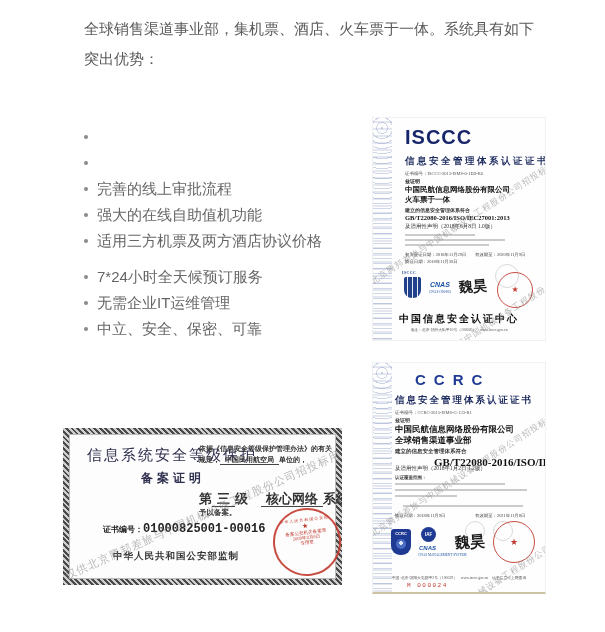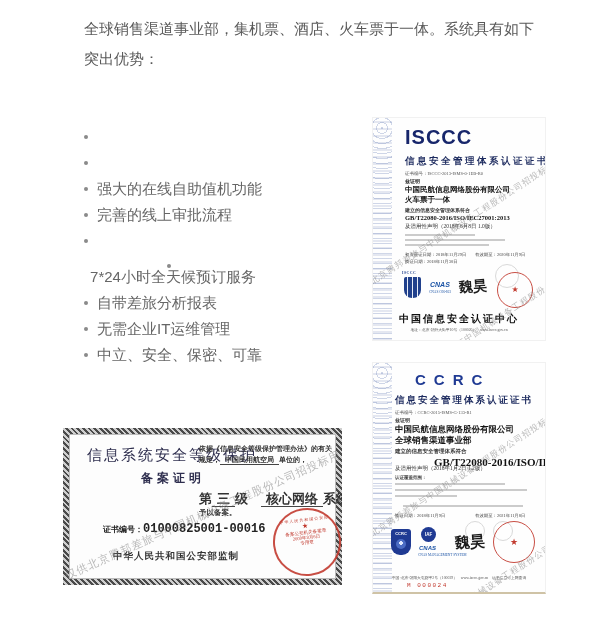--- a/index.html
+++ b/index.html
@@ -5,21 +5,21 @@
   html,body{margin:0;padding:0;background:#fff;}
   .page{position:relative;width:605px;height:632px;background:#fff;overflow:hidden;
         font-family:"Liberation Sans",sans-serif;}
 
   
   .intro{position:absolute;left:84px;top:14px;width:460px;margin:0;
          font-size:15px;line-height:30px;color:#595959;}
   .advantages{position:absolute;left:84px;top:124px;margin:0;padding:0;list-style:none;
               color:#666;font-size:15px;}
   .advantages li{display:flex;align-items:center;height:26px;}
-  .advantages li.gap{margin-top:10px;flex-direction:column;}
+  .advantages li.gap{margin-top:10px;}
   .bullet-dot{width:4px;height:4px;border-radius:50%;background:#8a8a8a;margin-right:9px;flex:none;}
 
   
   .cert{position:absolute;background:#fefefe;overflow:hidden;color:#333;
         font-family:"Liberation Serif",serif;}
   .cert .abs{position:absolute;white-space:nowrap;}
   .guilloche{position:absolute;left:0;top:0;bottom:0;width:19px;
      background:
        repeating-radial-gradient(circle at 9px 10px, rgba(98,122,180,.30) 0 1px, transparent 1px 5px),
        repeating-linear-gradient(0deg, rgba(92,112,172,.16) 0 2px, transparent 2px 7px);}
@@ -137,36 +137,33 @@
 
   <ul class="advantages">
     <li>
         <span class="bullet-dot"></span>
       </li>
     <li>
         <span class="bullet-dot"></span>
       </li>
     <li>
         <span class="bullet-dot"></span>
+        <span>完善的线上审批流程</span>
+      </li>
+    <li>
+        <span class="bullet-dot"></span>
         <span>强大的在线自助值机功能</span>
       </li>
     <li>
         <span class="bullet-dot"></span>
-        <span>完善的线上审批流程</span>
-      </li>
-    <li>
-        <span class="bullet-dot"></span>
+        <span>适用三方机票及两方酒店协议价格</span>
       </li>
     <li class="gap">
         <span class="bullet-dot"></span>
         <span>7*24小时全天候预订服务</span>
-      </li>
-    <li>
-        <span class="bullet-dot"></span>
-        <span>自带差旅分析报表</span>
       </li>
     <li>
         <span class="bullet-dot"></span>
         <span>无需企业IT运维管理</span>
       </li>
     <li>
         <span class="bullet-dot"></span>
         <span>中立、安全、保密、可靠</span>
       </li>
   </ul>

